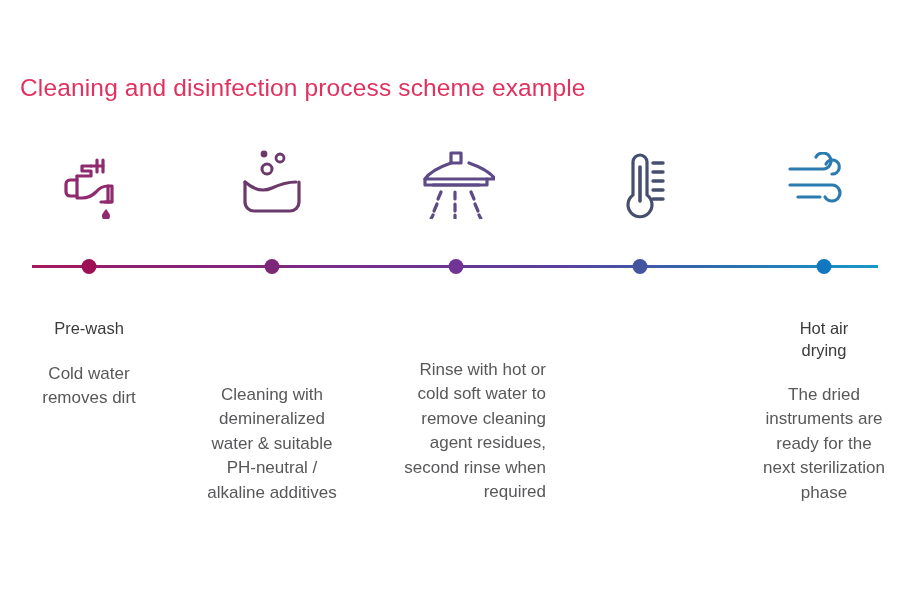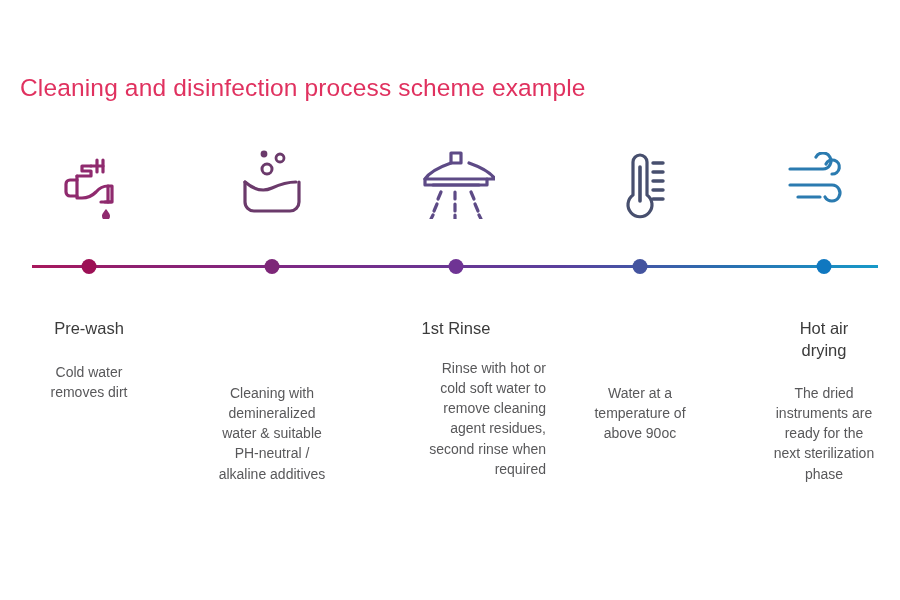--- a/index.html
+++ b/index.html
@@ -88,21 +88,21 @@
     font-size: 16.5px;
     color: #3b3b3b;
     line-height: 1.33;
     font-weight: 400;
   }
   .step-desc {
     position: absolute;
     width: 180px;
     left: 0;
     text-align: center;
-    font-size: 14px;
+    font-size: 17px;
     color: #58585a;
     line-height: 1.44;
     font-weight: 400;
   }
   .step[data-step="0"] .step-desc { top: 222px; }
   .step[data-step="1"] .step-desc { top: 243px; }
   .step[data-step="2"] .step-desc { top: 218px; text-align: right; }
   .step[data-step="3"] .step-desc { top: 243px; }
   .step[data-step="4"] .step-desc { top: 243px; }
 </style>
@@ -167,38 +167,36 @@
               <path d="M54 45 l3 7"></path>
               <path d="M20 57 l-3 7"></path>
               <path d="M38 57 l0 7"></path>
               <path d="M58 57 l3 7"></path>
               <path d="M16 68 l-2 4"></path>
               <path d="M38 68 l0 4"></path>
               <path d="M62 68 l2 4"></path>
             </g>
           </svg>
         </div>
-        <div class="step-title">1st Rinse</div>
         <div class="step-desc">Rinse with hot or<br>cold soft water to<br>remove cleaning<br>agent residues,<br>second rinse when<br>required</div>
       </div>
       <div class="step" data-step="3" style="left: 550px;">
         <div class="step-icon">
           <svg width="54" height="76" viewBox="0 0 54 76">
             <path style="fill:none;stroke:#474f6e;stroke-width:3.2;stroke-linecap:round;stroke-linejoin:round" d="M27 10 a7 7 0 0 0 -7 7 v33 a12 12 0 1 0 14 0 v-33 a7 7 0 0 0 -7 -7z"></path>
             <path style="fill:none;stroke:#474f6e;stroke-width:3.2;stroke-linecap:round;stroke-linejoin:round;stroke-width:3.6" d="M27 22 v34"></path>
             <g style="fill:none;stroke:#474f6e;stroke-width:3.2;stroke-linecap:round;stroke-linejoin:round;stroke-width:3.4">
               <path d="M40 18 h10"></path>
               <path d="M40 27 h10"></path>
               <path d="M40 36 h10"></path>
               <path d="M40 45 h10"></path>
               <path d="M40 54 h10"></path>
             </g>
           </svg>
         </div>
-        <div class="step-desc">Water at a<br>temperature of<br>above 90oc</div>
       </div>
       <div class="step" data-step="4" style="left: 734px;">
         <div class="step-icon">
           <svg width="76" height="62" viewBox="0 0 76 62">
             <path style="fill:none;stroke:#2b7bb0;stroke-width:3.2;stroke-linecap:round;stroke-linejoin:round" d="M4 17 h33 a8 8 0 1 0 -7 -12"></path>
             <path style="fill:none;stroke:#2b7bb0;stroke-width:3.2;stroke-linecap:round;stroke-linejoin:round" d="M46 22 a7 7 0 1 0 -6 -10"></path>
             <path style="fill:none;stroke:#2b7bb0;stroke-width:3.2;stroke-linecap:round;stroke-linejoin:round" d="M4 33 h42 a8 8 0 1 1 -7 12"></path>
             <path style="fill:none;stroke:#2b7bb0;stroke-width:3.2;stroke-linecap:round;stroke-linejoin:round" d="M12 45 h22"></path>
           </svg>
         </div>

